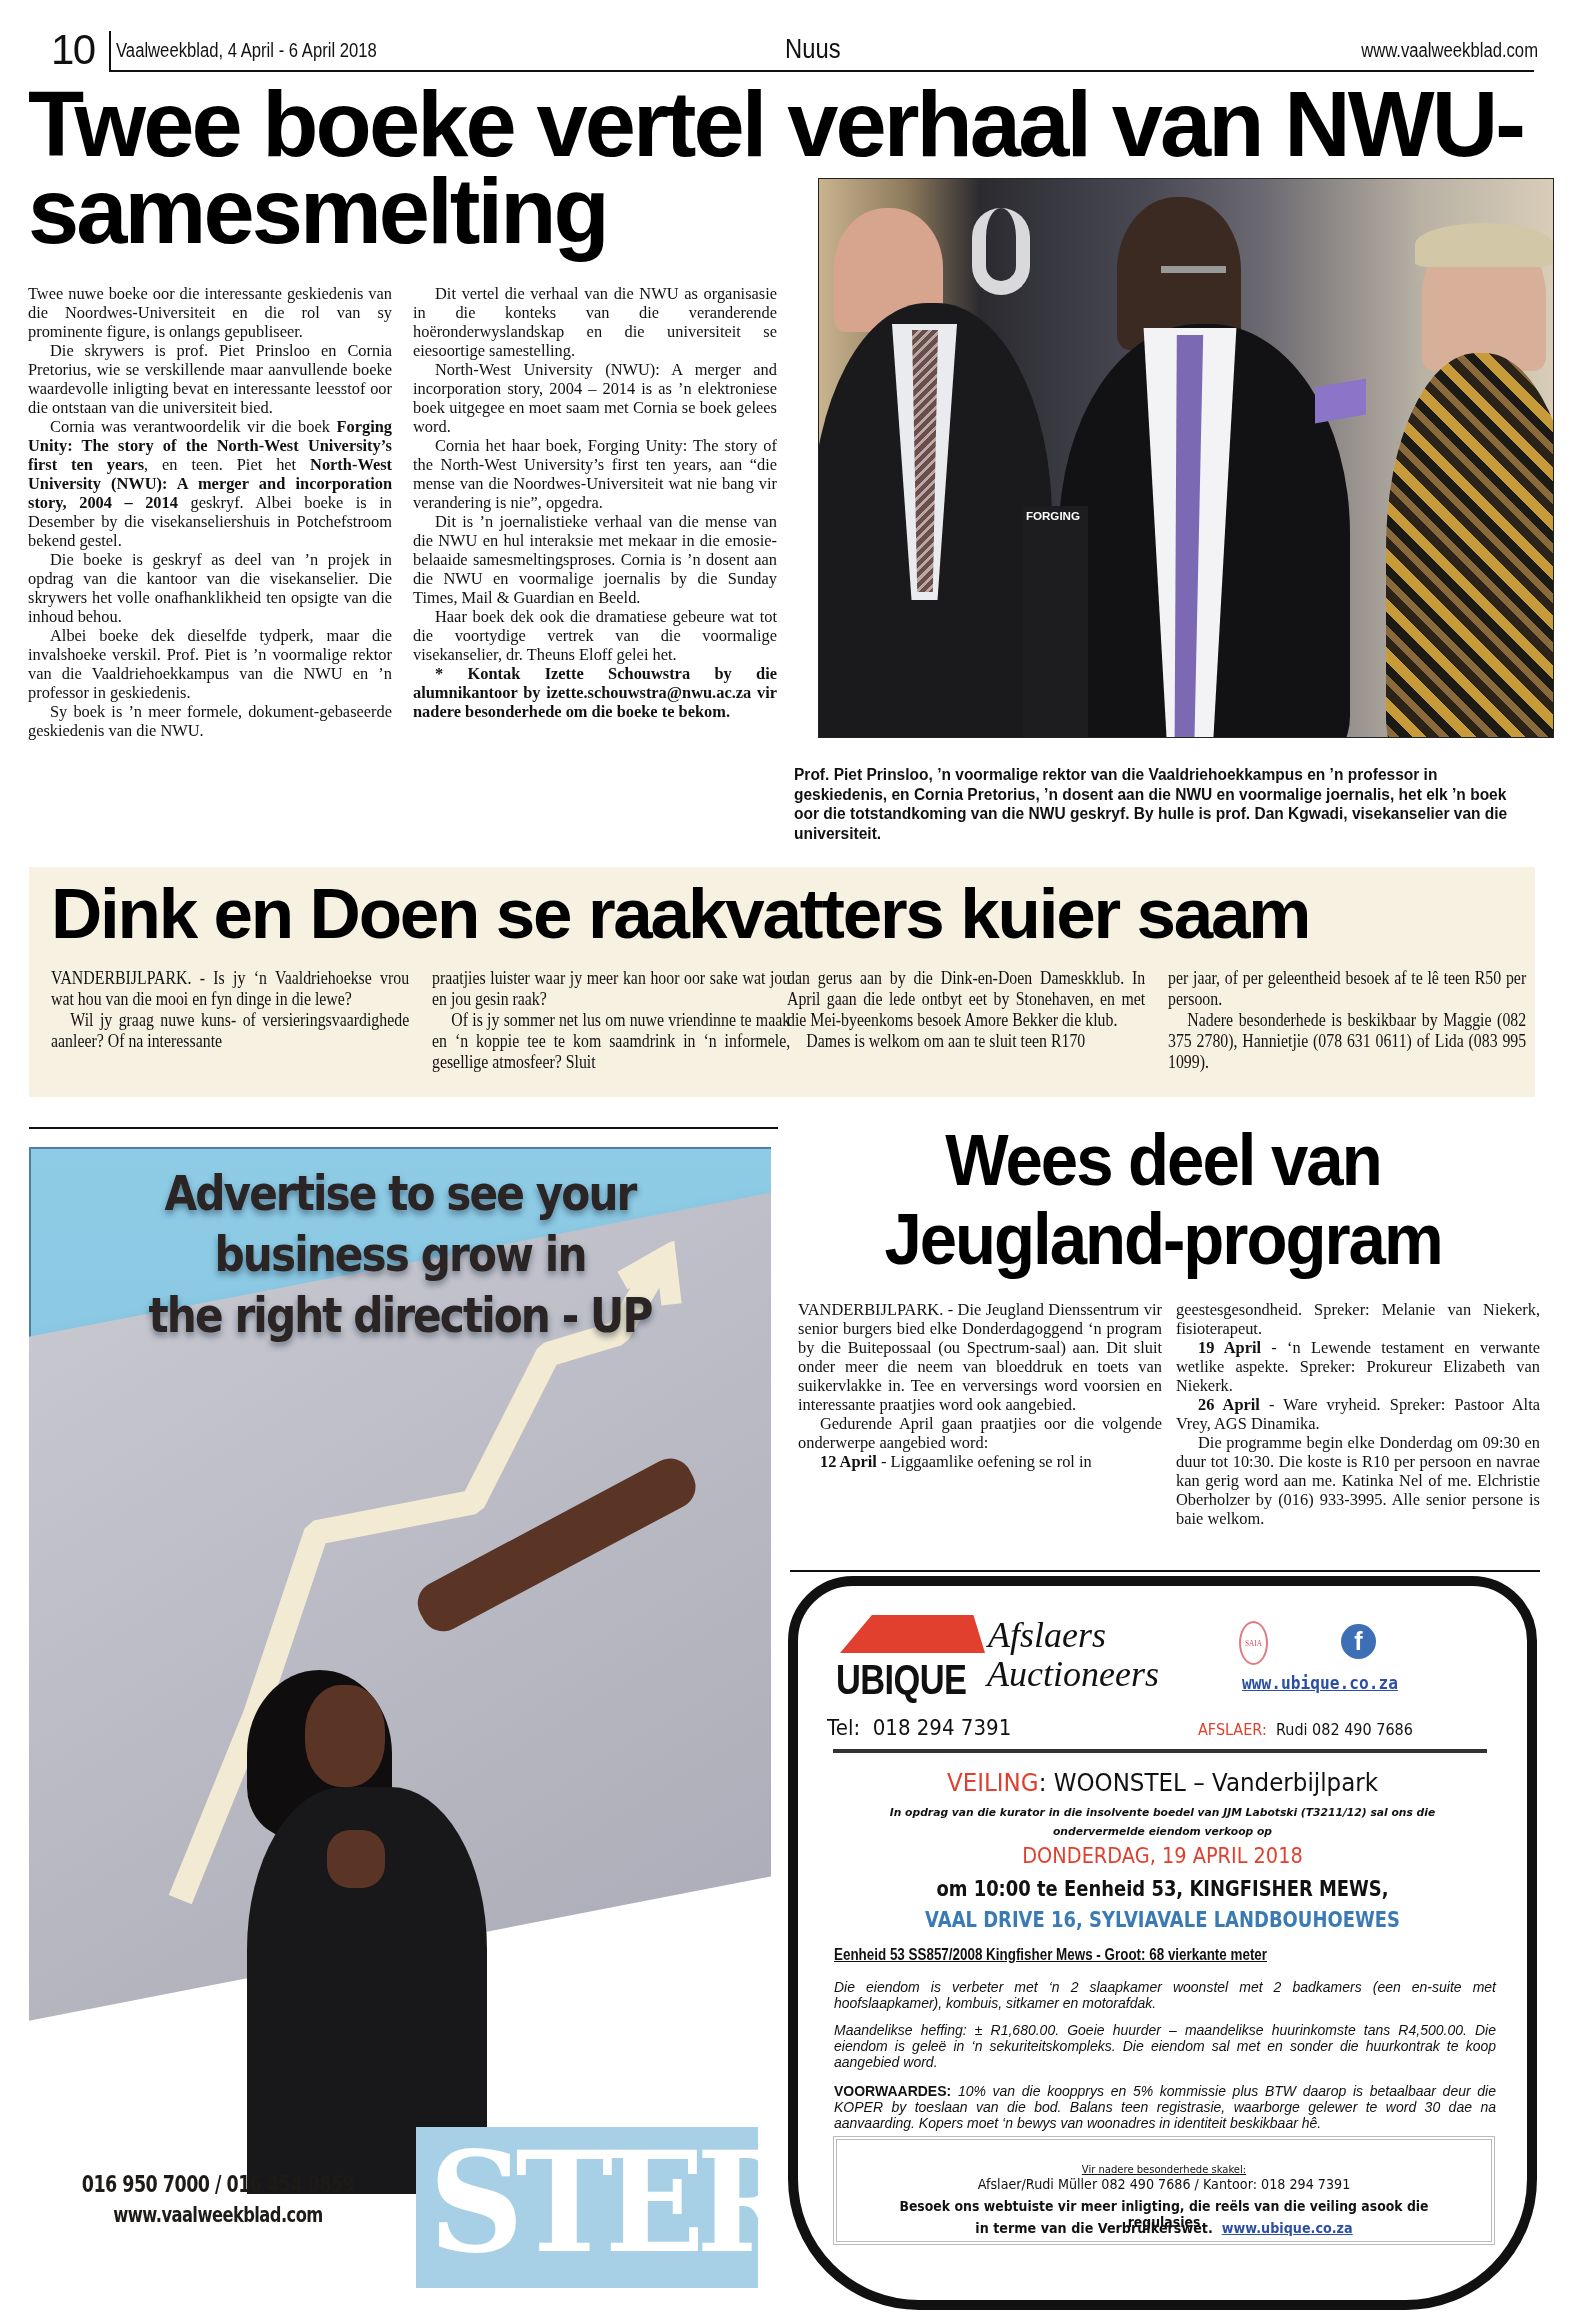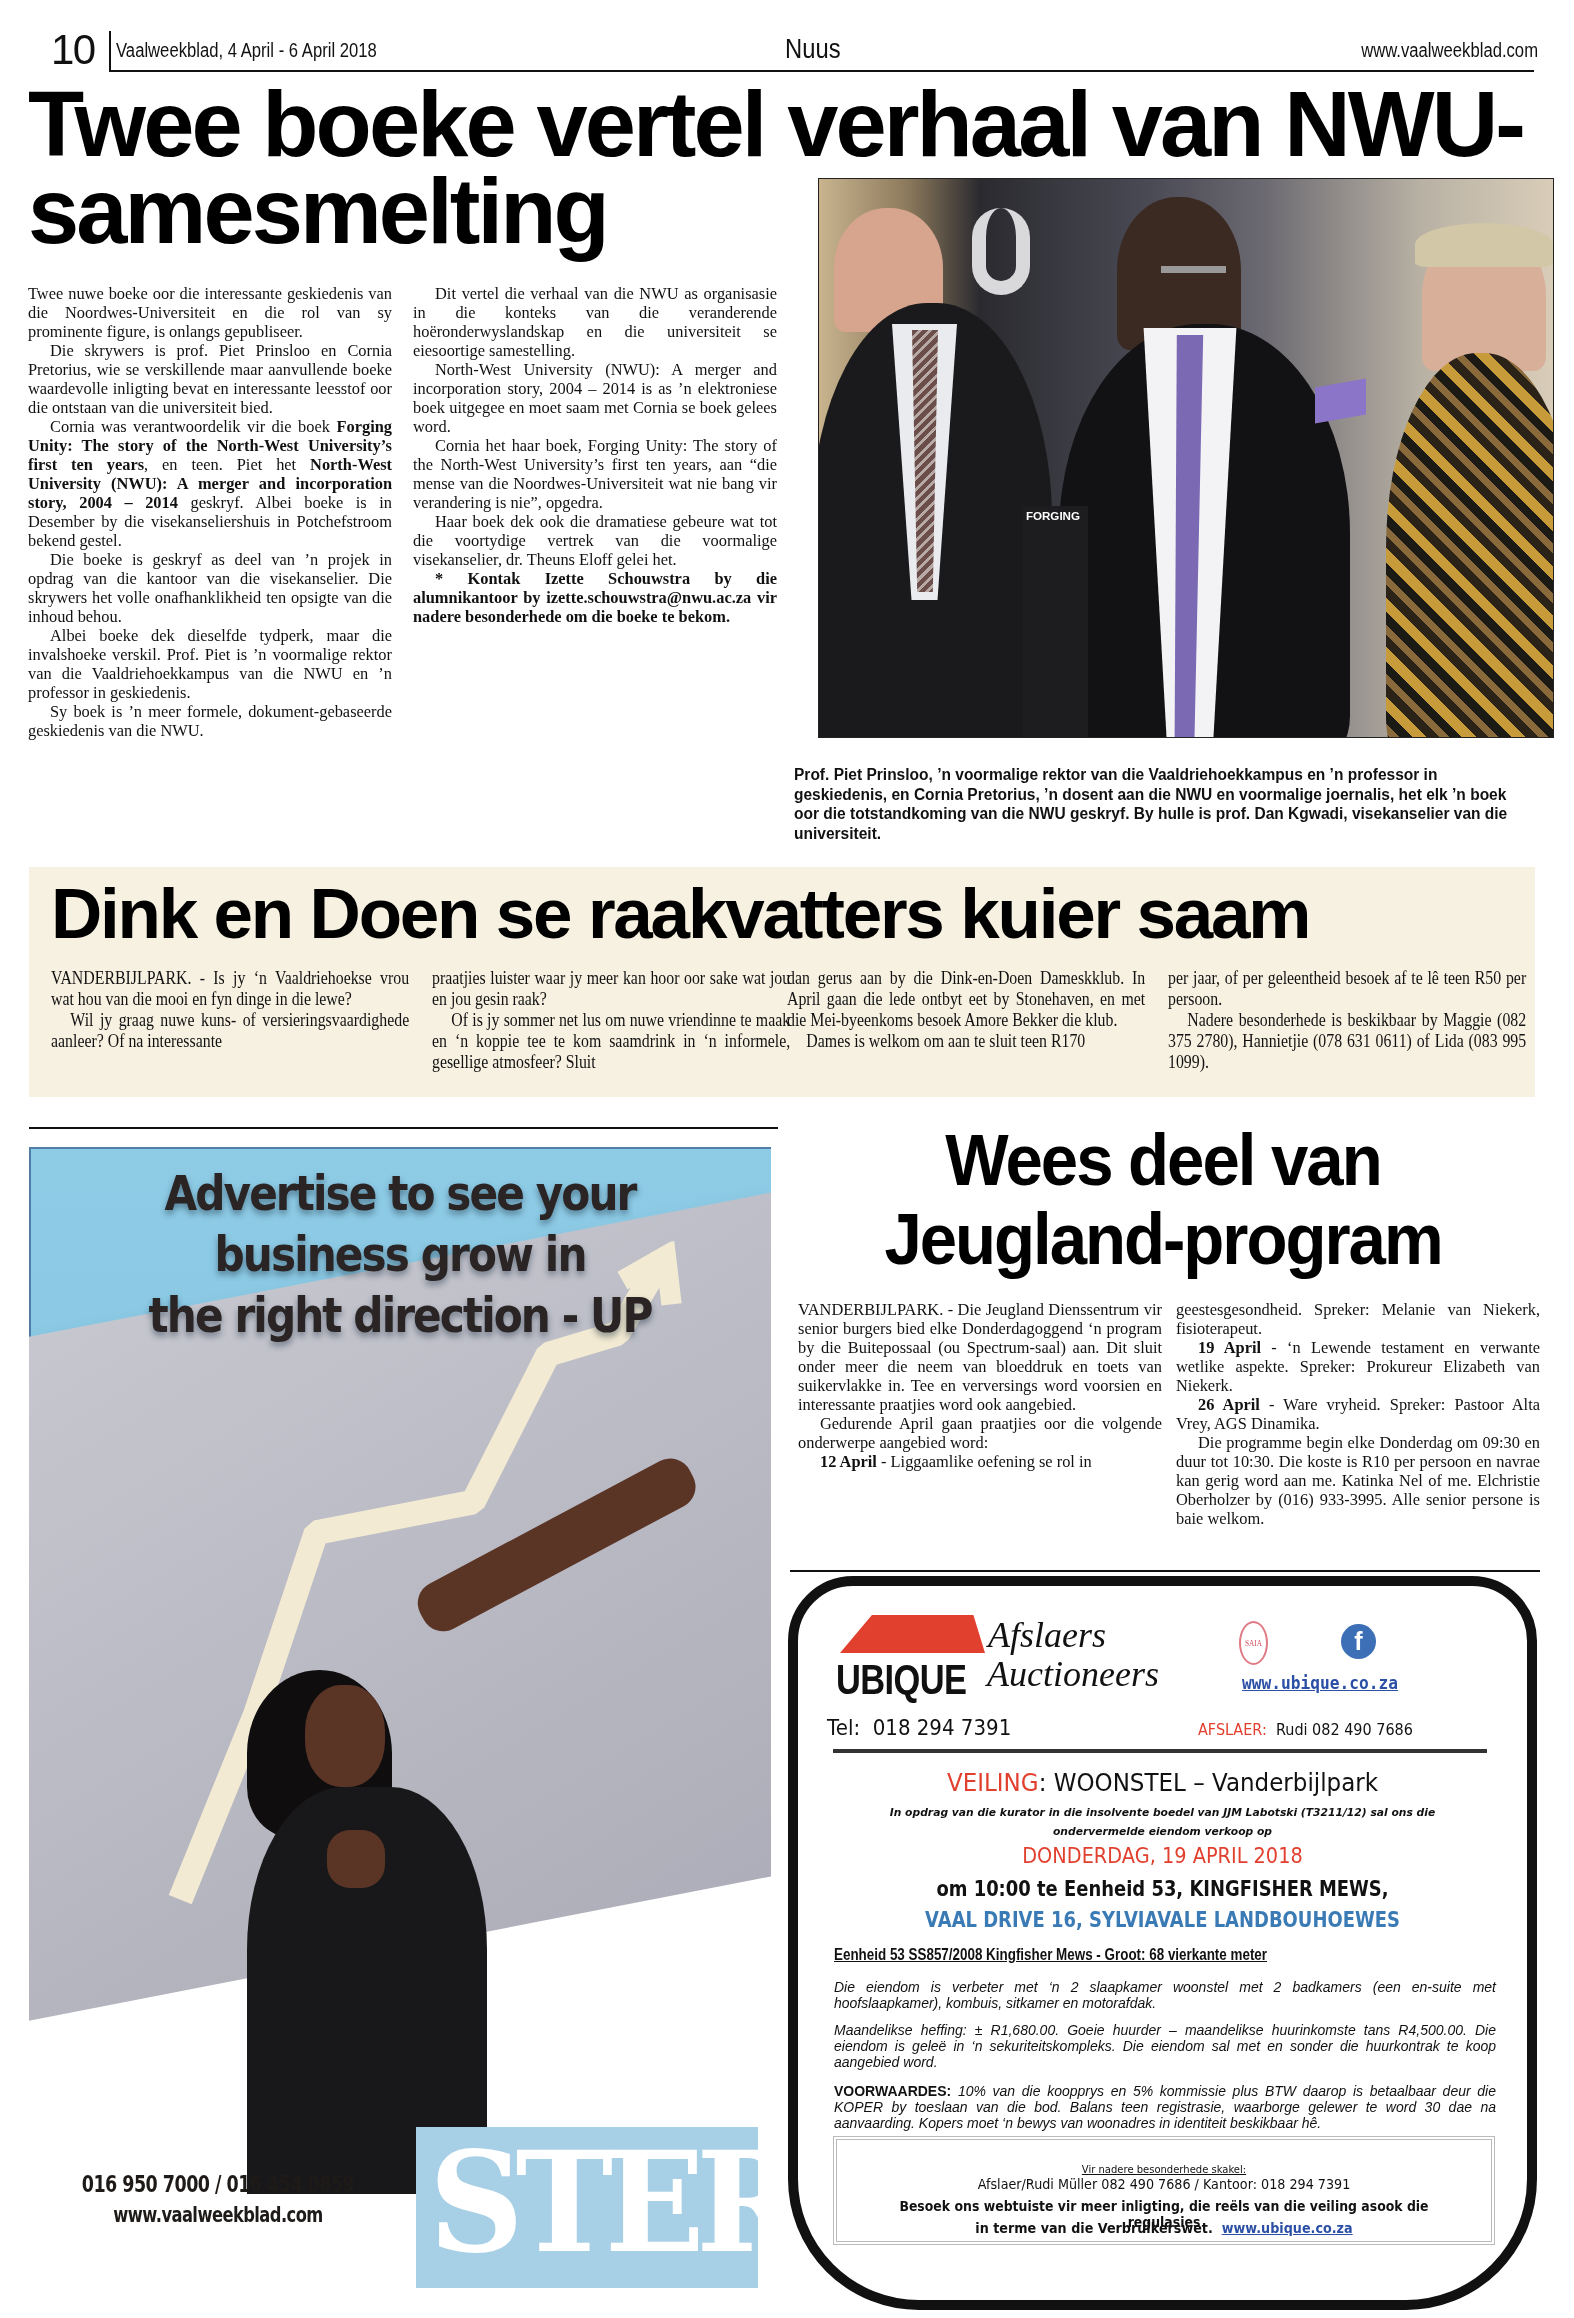--- a/index.html
+++ b/index.html
@@ -106,20 +106,21 @@
   <p><span>Cornia was verantwoordelik vir die boek </span><b>Forging Unity: The story of the North-West University’s first ten years</b><span>, en teen. Piet het </span><b>North-West University (NWU): A merger and incorporation story, 2004 – 2014</b><span> geskryf. Albei boeke is in Desember by die visekanseliershuis in Potchefstroom bekend gestel.</span></p>
   <p>Die boeke is geskryf as deel van ’n projek in opdrag van die kantoor van die visekanselier. Die skrywers het volle onafhanklikheid ten opsigte van die inhoud behou.</p>
   <p>Albei boeke dek dieselfde tydperk, maar die invalshoeke verskil. Prof. Piet is ’n voormalige rektor van die Vaaldriehoekkampus van die NWU en ’n professor in geskiedenis.</p>
   <p>Sy boek is ’n meer formele, dokument-gebaseerde geskiedenis van die NWU.</p>
 </div>
 
 <div class="abs col" style="left:413px; top:284px; width:364px;">
   <p>Dit vertel die verhaal van die NWU as organisasie in die konteks van die veranderende hoëronderwyslandskap en die universiteit se eiesoortige samestelling.</p>
   <p>North-West University (NWU): A merger and incorporation story, 2004 – 2014 is as ’n elektroniese boek uitgegee en moet saam met Cornia se boek gelees word.</p>
   <p>Cornia het haar boek, Forging Unity: The story of the North-West University’s first ten years, aan “die mense van die Noordwes-Universiteit wat nie bang vir verandering is nie”, opgedra.</p>
+  <p>Dit is ’n joernalistieke verhaal van die mense van die NWU en hul interaksie met mekaar in die emosie-belaaide samesmeltingsproses. Cornia is ’n dosent aan die NWU en voormalige joernalis by die Sunday Times, Mail &amp; Guardian en Beeld.</p>
   <p>Haar boek dek ook die dramatiese gebeure wat tot die voortydige vertrek van die voormalige visekanselier, dr. Theuns Eloff gelei het.</p>
   <p style="font-weight:bold;">* Kontak Izette Schouwstra by die alumnikantoor by izette.schouwstra@nwu.ac.za vir nadere besonderhede om die boeke te bekom.</p>
 </div>
 
 <div class="abs photo">
 
   <div style="position:absolute; left:153px; top:29px; width:58px; height:87px; border:14.5px solid #d9d9dc; border-radius:29px; border-top:none;"></div>
 
   <div class="person" style="left:14.5px; top:29px; width:109px; height:124px; background:#d7a58e;"></div>
   <div class="person" style="left:-7.3px; top:124px; width:240px; height:451px; background:#1a1a1c;"></div>

